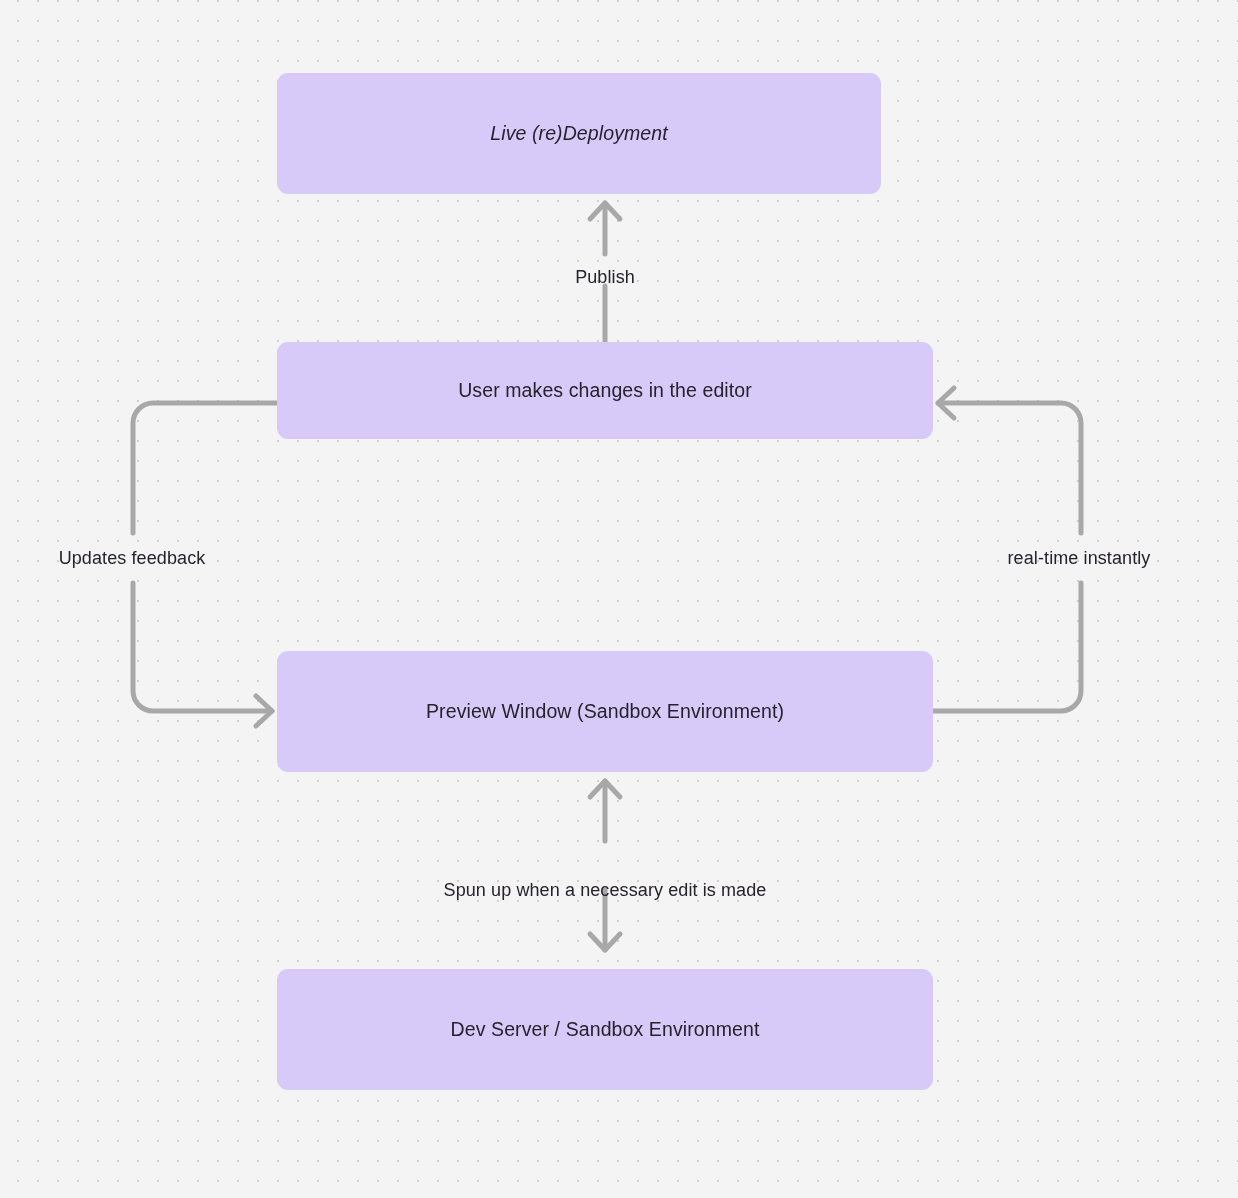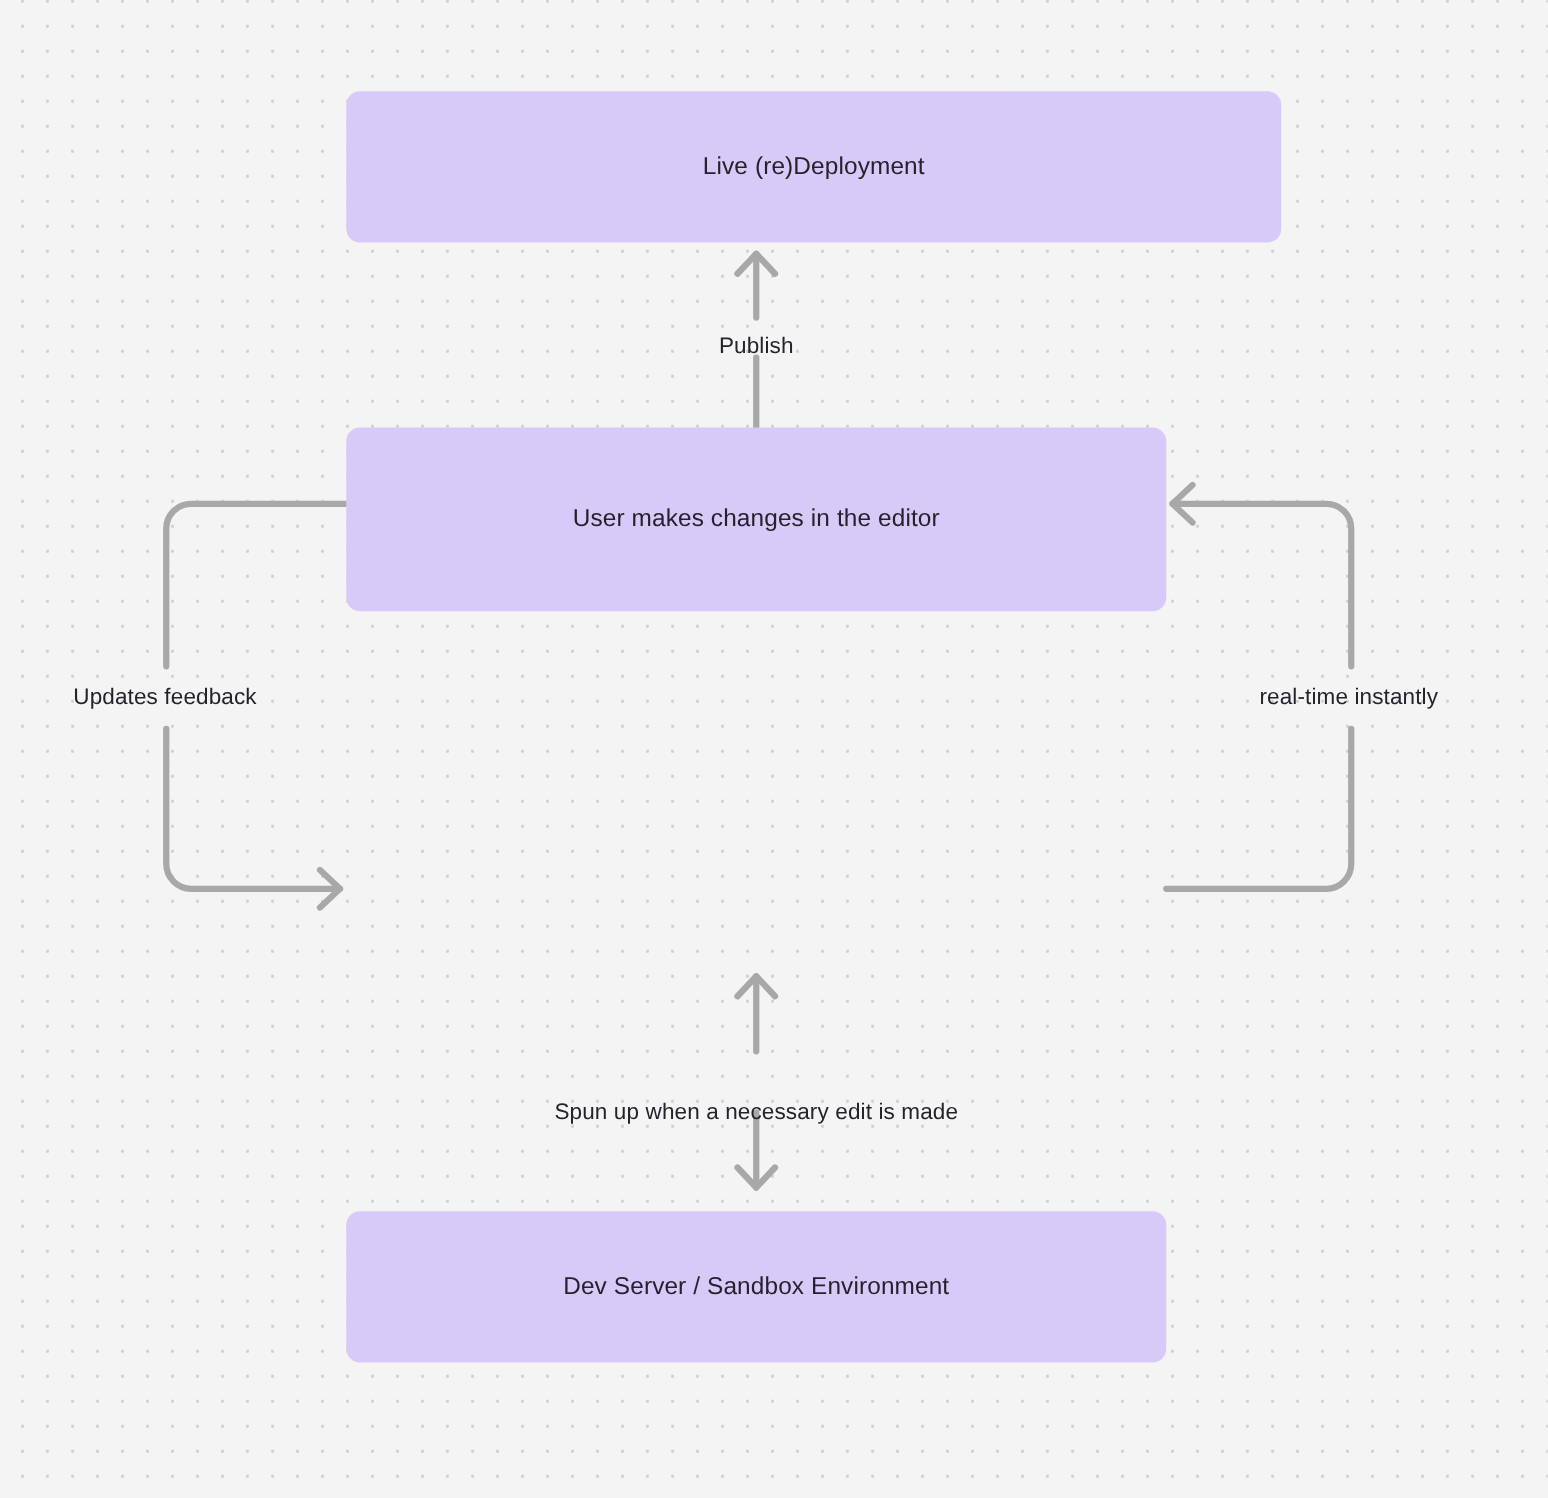--- a/index.html
+++ b/index.html
@@ -90,28 +90,31 @@
       <g>
         <path d="M 605 841 L 605 781"></path>
         <path d="M 590 797 L 605 781 L 620 797"></path>
         <path d="M 605 890 L 605 950"></path>
         <path d="M 590 934 L 605 950 L 620 934"></path>
       </g>
 
     </g>
   </svg>
 
-  <div class="node" style="left:277px; top:73px; width:748px; height:121px;">
+  <div class="node" style="left:277px; top:73px; width:604px; height:121px;font-style:italic;">
     <span class="node-label">Live (re)Deployment</span>
   </div>
 
-  <div class="node" style="left:277px; top:342px; width:656px; height:147px;">
+  <div class="node" style="left:277px; top:342px; width:656px; height:97px;">
     <span class="node-label">User makes changes in the editor</span>
   </div>
 
+  <div class="node" style="left:277px; top:651px; width:656px; height:121px;">
+    <span class="node-label">Preview Window (Sandbox Environment)</span>
+  </div>
 
   <div class="node" style="left:277px; top:969px; width:656px; height:121px;">
     <span class="node-label">Dev Server / Sandbox Environment</span>
   </div>
 
   <div class="edge-label" style="left:605px; top:277px;">Publish</div>
 
   <div class="edge-label" style="left:132px; top:558px;">Updates feedback</div>
 
   <div class="edge-label" style="left:1079px; top:558px;">real-time instantly</div>

